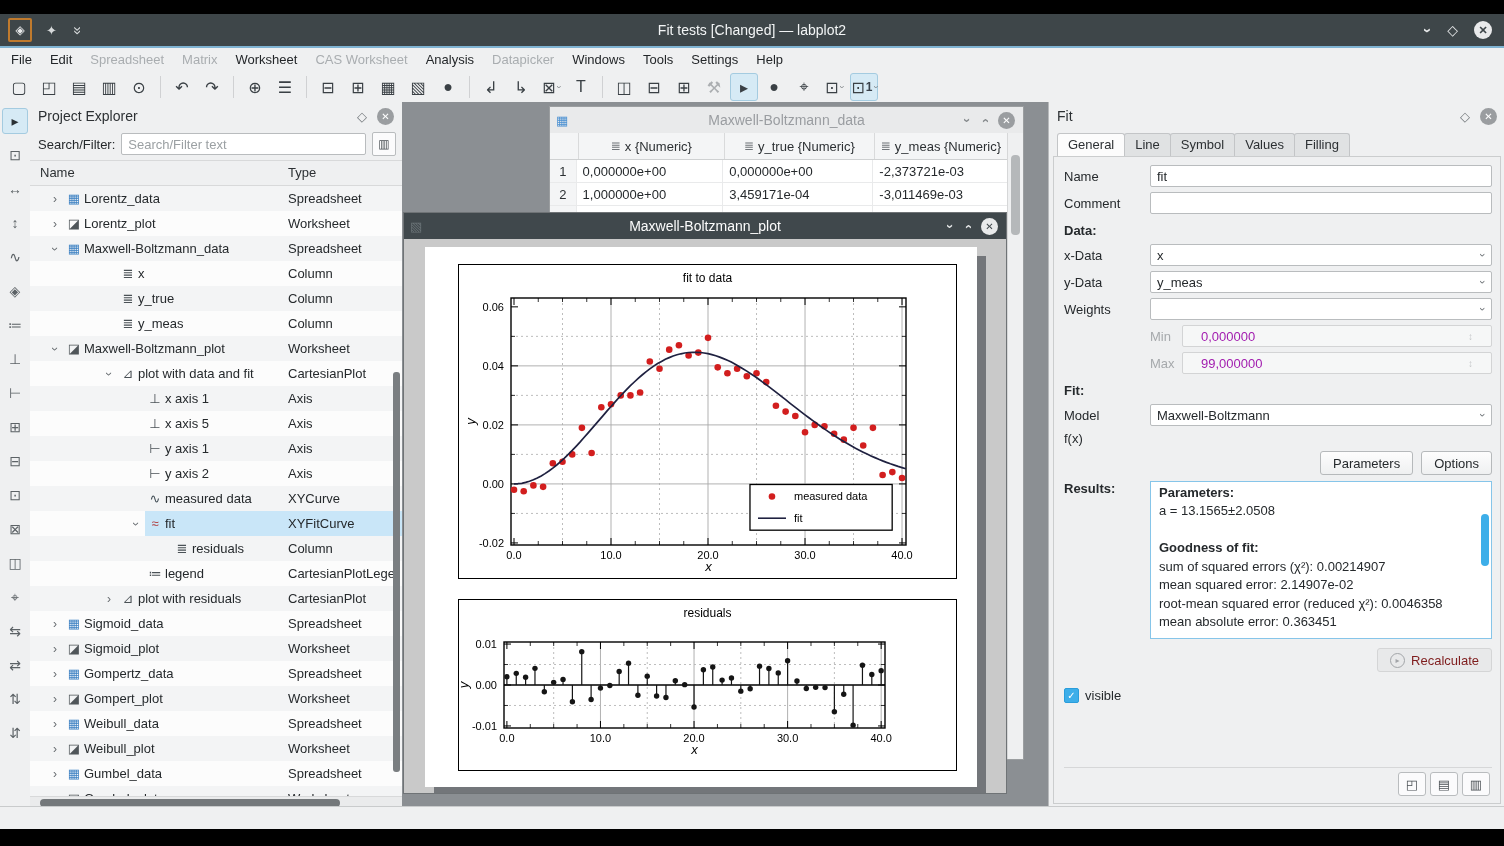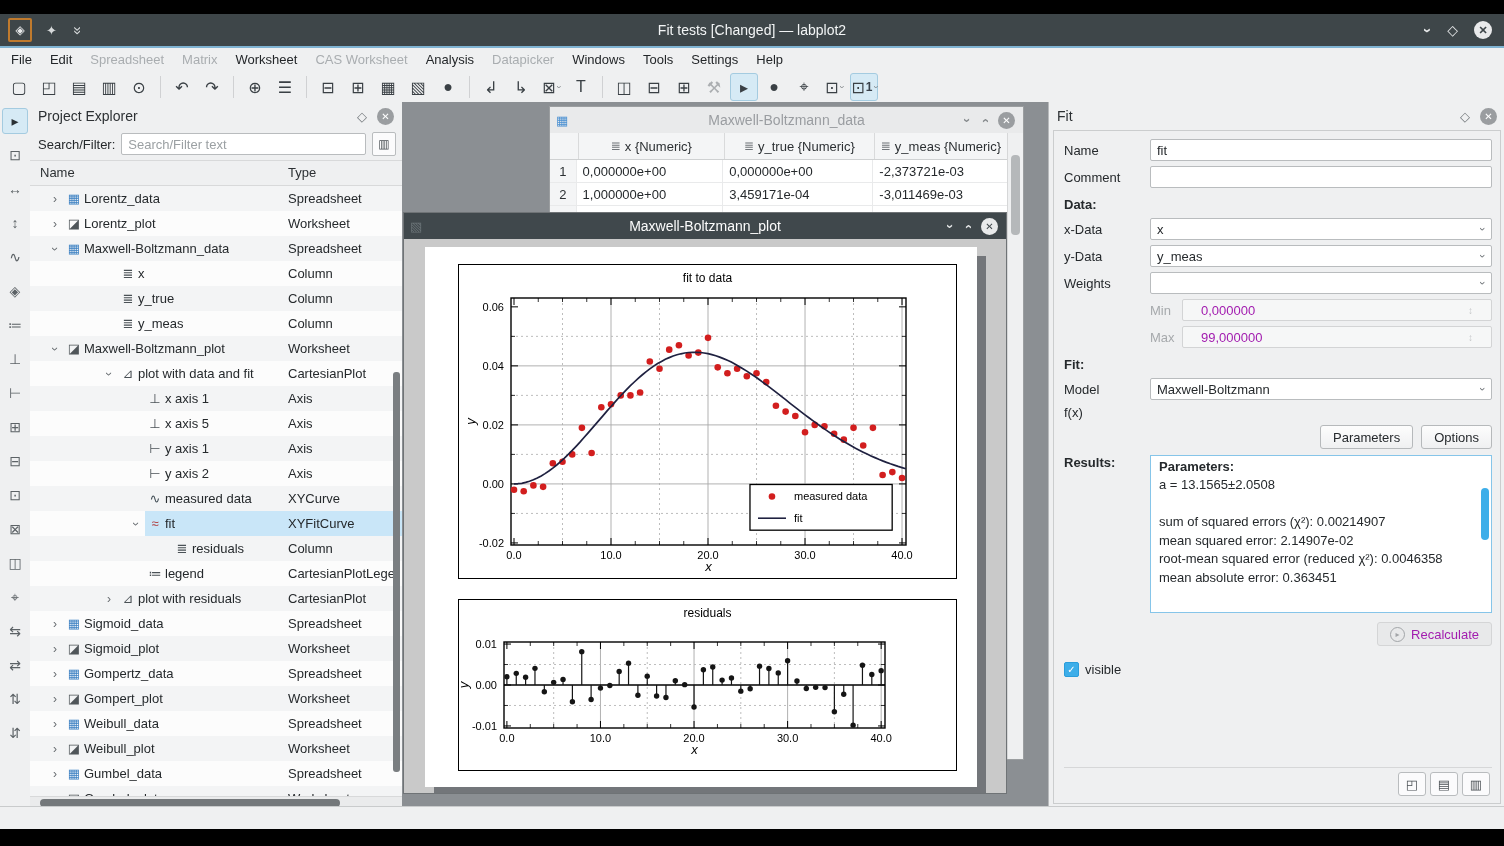--- a/index.html
+++ b/index.html
@@ -146,21 +146,21 @@
   .mmlab{flex:none;width:32px;color:#a6a9ac;}
   .fspin{flex:1;height:20px;background:#f6f7f7;border:1px solid #d3d4d5;border-radius:2px;color:#a21caf;
          padding:0 18px;display:flex;align-items:center;}
   .fspin::after{content:"\2195";margin-left:auto;color:#c4c6c8;font-size:10px;}
   .ffx{flex:1;height:48px;background:#fff;border:1px solid #b9bcbe;border-radius:2px;padding:3px 6px;
        font-size:13px;line-height:1.35;}
   .k-f{color:#9c1c1c;font-weight:bold;} .k-v{color:#cd2222;} .k-p{color:#2e8b2e;}
   .btnrow{display:flex;justify-content:flex-end;gap:8px;margin-bottom:6px;}
   .btn{height:22px;padding:0 12px;border:1px solid #b6b9bb;border-radius:3px;
        background:linear-gradient(#fdfdfd,#eff0f1);font-size:13px;display:flex;align-items:center;}
-  .btn.dis{color:#a21caf;background:#e8e9ea;border-color:#d4d5d6;}
+  .btn.dis{color:#7f1d1d;background:#e8e9ea;border-color:#d4d5d6;}
   .recico{width:13px;height:13px;border:1px solid #a2a5a8;border-radius:50%;display:inline-flex;
           align-items:center;justify-content:center;font-size:8px;margin-right:6px;color:#a2a5a8;}
   .recico::before{content:"\25B8";}
   .fresults{flex:1;background:#fff;border:1px solid #86c5e9;padding:2px 18px 2px 8px;font-size:13px;
             line-height:1.42;position:relative;overflow:hidden;height:152px;}
   .rline{white-space:nowrap;overflow:hidden;} .rline.b{font-weight:bold;}
   .rline:empty::before{content:"\00a0";}
   .rscroll{position:absolute;right:2px;top:2px;bottom:2px;width:8px;}
   .rthumb{position:absolute;left:0;top:30px;width:8px;height:52px;background:#3daee9;border-radius:4px;}
   .visrow{display:flex;align-items:center;margin:10px 0 6px 0;}
@@ -910,20 +910,27 @@
   </div>
 
   <div class="fdock">
     <div class="dhead">
       <span class="dtitle">Fit</span>
       <span class="dicos">
         <span class="gdiam"></span>
         <span class="gclose"></span>
       </span>
     </div>
+    <div class="ftabs" id="ftabs">
+        <div class="ftab active">General</div>
+        <div class="ftab">Line</div>
+        <div class="ftab">Symbol</div>
+        <div class="ftab">Values</div>
+        <div class="ftab">Filling</div>
+      </div>
     <div class="fpage">
       <div class="frow">
         <span class="flabel">Name</span>
         <div class="finput">fit</div>
       </div>
       <div class="frow">
         <span class="flabel">Comment</span>
         <div class="finput"></div>
       </div>
       <div class="fsection">Data:</div>
@@ -975,20 +982,21 @@
       </div>
       <div class="frow" style="align-items:flex-start;">
         <span class="flabel b">Results:</span>
         <div class="fresults" id="fresults">
           <div class="rscroll">
             <div class="rthumb"></div>
           </div>
         <div class="rline b">Parameters:</div>
             <div class="rline">a = 13.1565±2.0508</div>
             <div class="rline"></div>
+            <div class="rline b">Goodness of fit:</div>
             <div class="rline">sum of squared errors (χ²): 0.00214907</div>
             <div class="rline">mean squared error: 2.14907e-02</div>
             <div class="rline">root-mean squared error (reduced χ²): 0.0046358</div>
             <div class="rline">mean absolute error: 0.363451</div>
           </div>
       </div>
       <div class="btnrow" style="margin-top:4px;">
         <div class="btn dis">
           <span class="recico"></span>
           <span>Recalculate</span>

